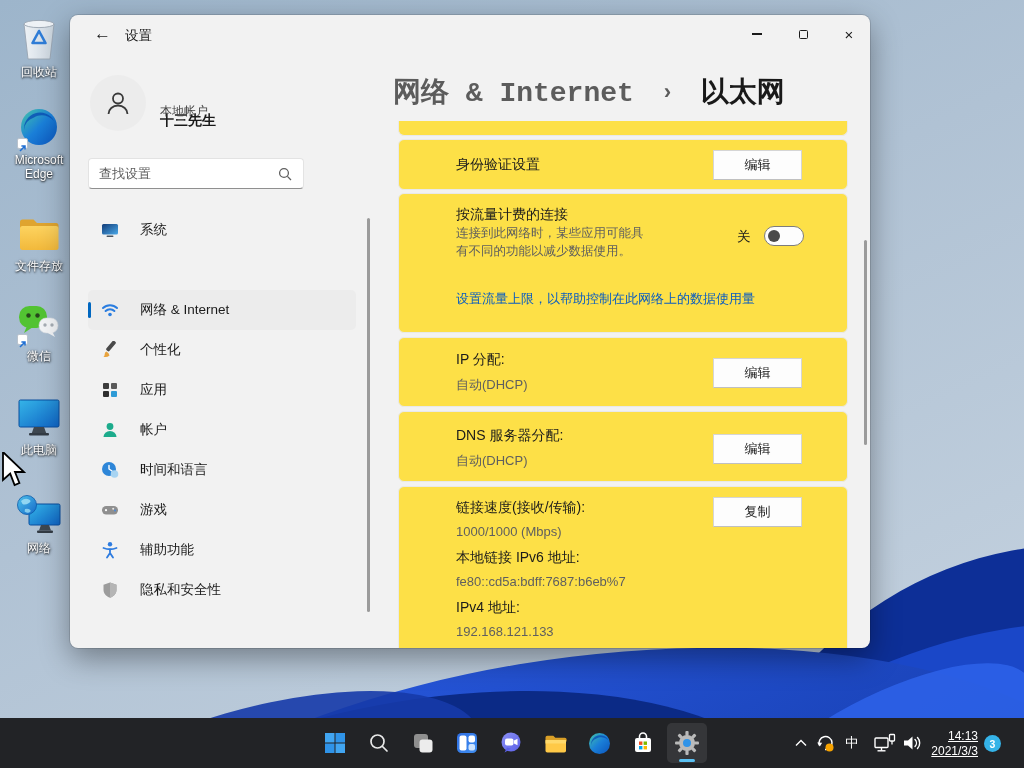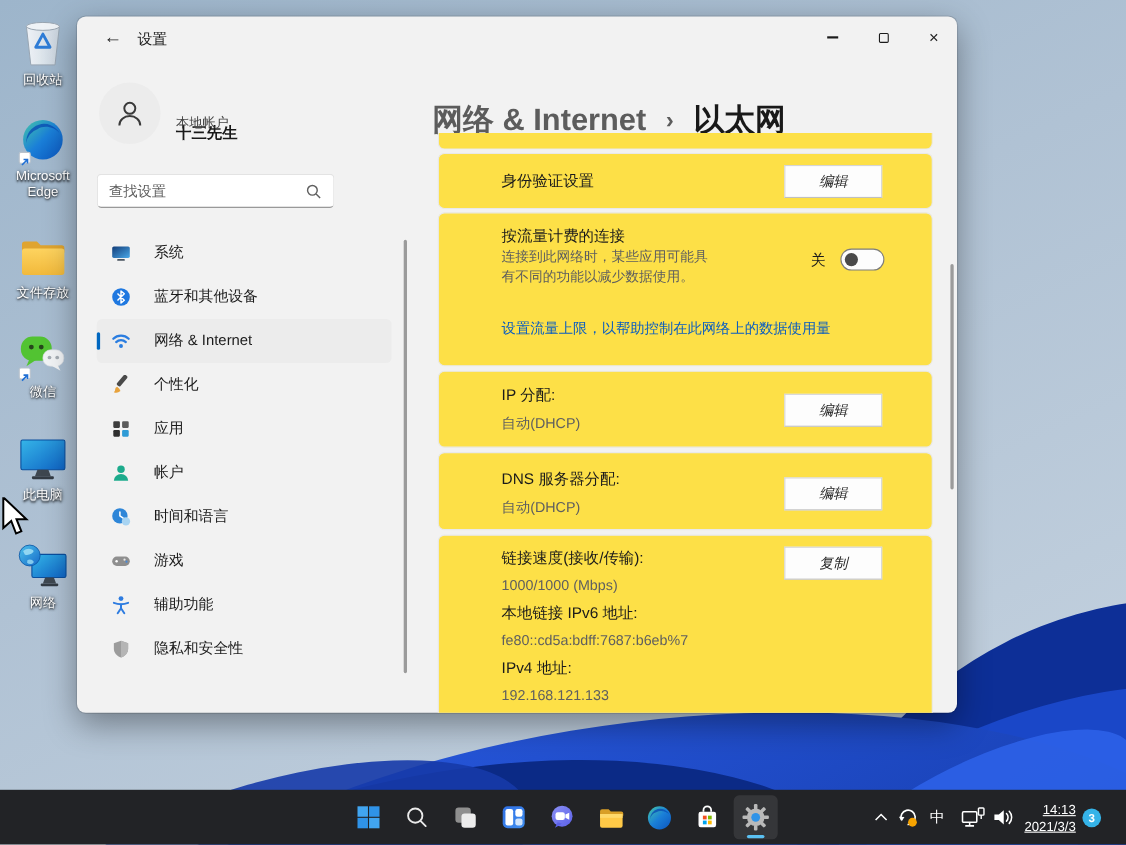--- a/index.html
+++ b/index.html
@@ -35,29 +35,29 @@
   .searchbox input::placeholder { color:#5f5f5f; opacity:1; }
   .search-glass { position:absolute; right:11px; top:8px; }
 
   .nav-item { position:absolute; left:18px; width:268px; height:40px; border-radius:5px; }
   .nav-item.selected { background:#ececec; }
   .nav-accent { position:absolute; left:0; top:12px; width:3px; height:16px; border-radius:2px; background:#0067c0; }
   .nav-ico { position:absolute; left:13px; top:11px; width:18px; height:18px; }
   .nav-label { position:absolute; left:52px; top:11px; font-size:13.5px; color:#1b1b1b; white-space:nowrap; }
   .sb-scroll { position:absolute; left:297px; top:203px; width:2.5px; height:394px; background:#9b9b9b; border-radius:2px; }
 
-  .crumb { position:absolute; left:323px; top:75px; font-size:28px; font-weight:600; white-space:nowrap; }
+  .crumb { position:absolute; left:323px; top:58px; font-size:28px; font-weight:600; white-space:nowrap;font-family:Liberation Mono, monospace; }
   .crumb .parent { color:#5c5c5c; }
   .crumb .sep { color:#5c5c5c; font-size:22px; padding:0 10px; vertical-align:2px; }
   .crumb .cur { color:#191919; }
 
   .card { position:absolute; left:328px; width:450px; background:#fde047; border:1px solid #e9e9e9; border-radius:6px; }
   .rlabel { position:absolute; left:57px; font-size:14px; color:#1b1b1b; white-space:nowrap; }
   .rvalue { position:absolute; left:57px; font-size:13px; color:#5f5f5f; white-space:nowrap; }
-  .btn { position:absolute; left:314px; width:89px; height:30px; background:#fdfdfd; border:1px solid #d5d5d5; border-bottom-color:#c0c0c0; border-radius:0; font-size:13px; color:#1b1b1b; display:flex; align-items:center; justify-content:center;font-style:italic; }
+  .btn { position:absolute; left:314px; width:89px; height:30px; background:#fdfdfd; border:1px solid #d5d5d5; border-bottom-color:#c0c0c0; border-radius:0; font-size:13px; color:#1b1b1b; display:flex; align-items:center; justify-content:center; }
   .toggle { position:absolute; left:365px; top:32px; width:40px; height:20px; background:#fdfdfd; border:1px solid #7d7d7d; border-radius:10px; }
   .toggle .knob { position:absolute; left:3px; top:3px; width:12px; height:12px; border-radius:50%; background:#4a4a4a; }
   .toggle-state { position:absolute; left:338px; top:34px; font-size:13.5px; color:#1b1b1b; }
   .bluelink { position:absolute; left:57px; top:96px; font-size:13px; color:#0a5dc0; white-space:nowrap; }
   .desc { position:absolute; left:57px; top:30px; width:198px; font-size:12.5px; line-height:18px; color:#5e5e5e; }
   .main-scroll { position:absolute; left:794px; top:225px; width:3px; height:205px; background:#9b9b9b; border-radius:2px; }
 
   
   #taskbar { position:absolute; left:0; top:718px; width:1024px; height:50px; background:#222326; }
   .tb { position:absolute; top:723px; width:40px; height:40px; border-radius:5px; display:flex; align-items:center; justify-content:center; }
@@ -250,27 +250,20 @@
               <linearGradient id="nsys" x1="0" y1="0" x2="1" y2="1">
                 <stop offset="0" stop-color="#123c78"></stop>
                 <stop offset="1" stop-color="#4aa8e8"></stop>
               </linearGradient>
             </defs>
             <rect x="1" y="3" width="16" height="10.5" rx="1.5" fill="url(#nsys)"></rect>
             <rect x="5.5" y="14.5" width="7" height="1.6" rx=".8" fill="#4a5560"></rect>
           </svg></span>
       <span class="nav-label">系统</span>
     </div>
-    <div class="nav-item" style="top:235px">
-      <span class="nav-ico"><svg width="18" height="18" viewBox="0 0 18 18">
-            <circle cx="9" cy="9" r="8" fill="#1f78e0"></circle>
-            <path d="M5.8 5.8 L12 12 L9 14.5 V3.5 L12 6 L5.8 12.2" fill="none" stroke="#fff" stroke-width="1.3" stroke-linejoin="round"></path>
-          </svg></span>
-      <span class="nav-label">蓝牙和其他设备</span>
-    </div>
     <div class="nav-item selected" style="top:275px">
       <span class="nav-accent"></span>
       <span class="nav-ico"><svg width="18" height="18" viewBox="0 0 18 18">
             <path d="M2 7 a10 10 0 0 1 14 0" fill="none" stroke="#2a7de0" stroke-width="2" stroke-linecap="round"></path>
             <path d="M4.6 10 a6.3 6.3 0 0 1 8.8 0" fill="none" stroke="#2a7de0" stroke-width="2" stroke-linecap="round"></path>
             <circle cx="9" cy="13.5" r="1.8" fill="#2a7de0"></circle>
           </svg></span>
       <span class="nav-label">网络 &amp; Internet</span>
     </div>
     <div class="nav-item" style="top:315px">

